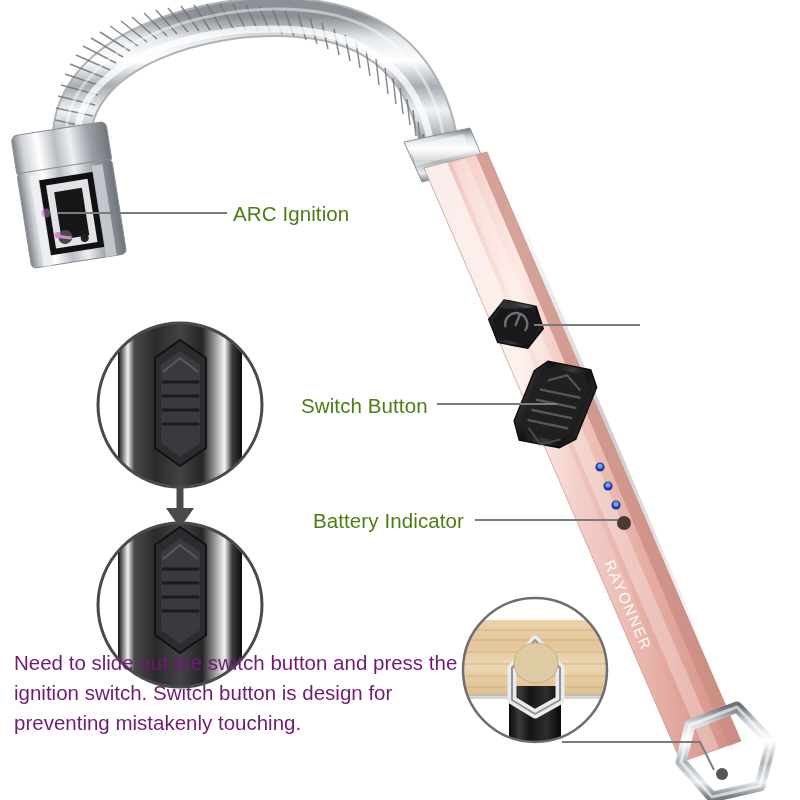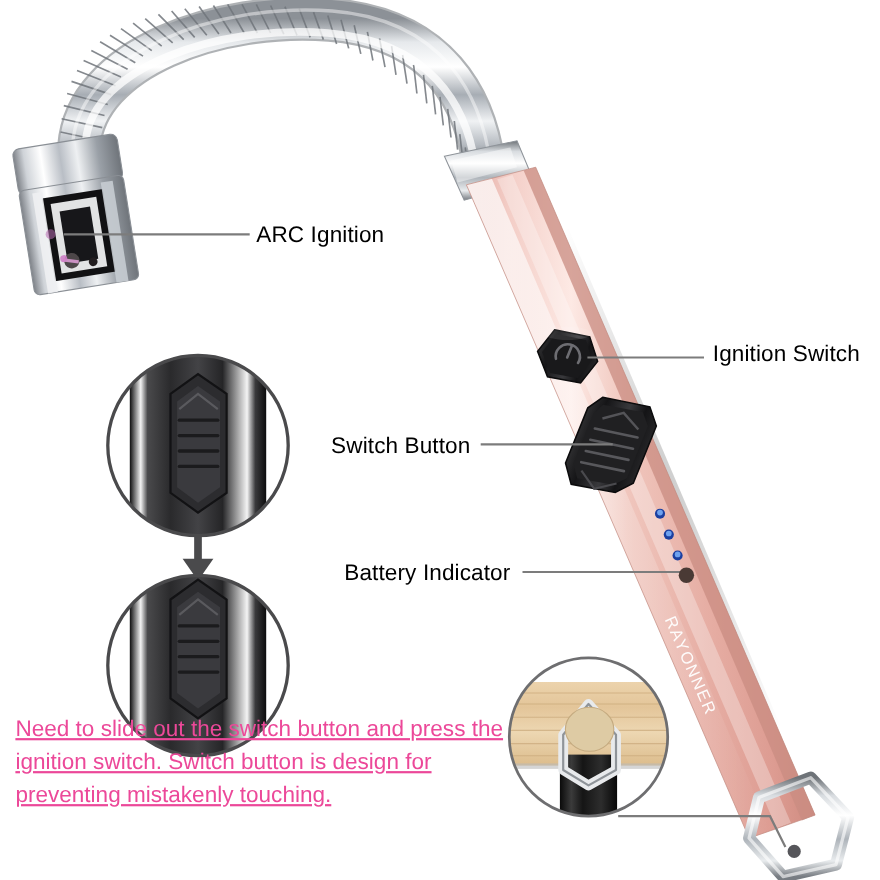--- a/index.html
+++ b/index.html
@@ -8,35 +8,35 @@
     font-family:"Liberation Sans","DejaVu Sans",sans-serif;
     overflow:hidden;position:relative;
   }
   .stage{position:absolute;inset:0;width:800px;height:800px;}
   svg.art{position:absolute;left:0;top:0;width:800px;height:800px;}
 
   .callout-label{
     position:absolute;
     font-family:"Liberation Sans","DejaVu Sans",sans-serif;
     font-size:20.5px;
-    color:#000000;
+    color:#4d7c0f;
     white-space:nowrap;
     letter-spacing:0.1px;
   }
   #lbl-arc{left:233px;top:202px;}
   #lbl-ignition{left:648px;top:310px;}
   #lbl-switch{left:301px;top:394px;}
   #lbl-battery{left:313px;top:509px;}
   #lbl-hook{left:423px;top:731px;}
 
   .body-copy{
     position:absolute;
     left:14px;top:648px;width:460px;
     font-family:"Liberation Sans","DejaVu Sans",sans-serif;
-    font-size:20.5px;line-height:30px;color:#ec4899;text-decoration:underline;
+    font-size:20.5px;line-height:30px;color:#701a75;
   }
 </style>
 </head>
 <body>
 
 <div class="stage">
 
   <svg class="art" viewBox="0 0 800 800">
     <defs>
 
@@ -351,21 +351,20 @@
         <path d="M512,668 L535,640 L560,668 L560,700 L535,714 L512,700 Z" fill="none" stroke="#8f9499" stroke-width="2" stroke-linejoin="round"></path>
         <ellipse cx="536" cy="663" rx="22" ry="20" fill="#decba4" stroke="#c5ab80" stroke-width="1"></ellipse>
       </g>
       <circle cx="535" cy="670" r="72" fill="none" stroke="#6e6e70" stroke-width="2.5"></circle>
     </g>
 
   </svg>
 
   <div class="callout-label" id="lbl-arc">ARC Ignition</div>
 
-  <div class="callout-label" id="lbl-ignition">Ignition Switch</div>
 
   <div class="callout-label" id="lbl-switch">Switch Button</div>
 
   <div class="callout-label" id="lbl-battery">Battery Indicator</div>
 
 
   <div class="body-copy">Need to slide out the switch button and press the ignition switch. Switch button is design for preventing mistakenly touching.</div>
 
 </div>
 

